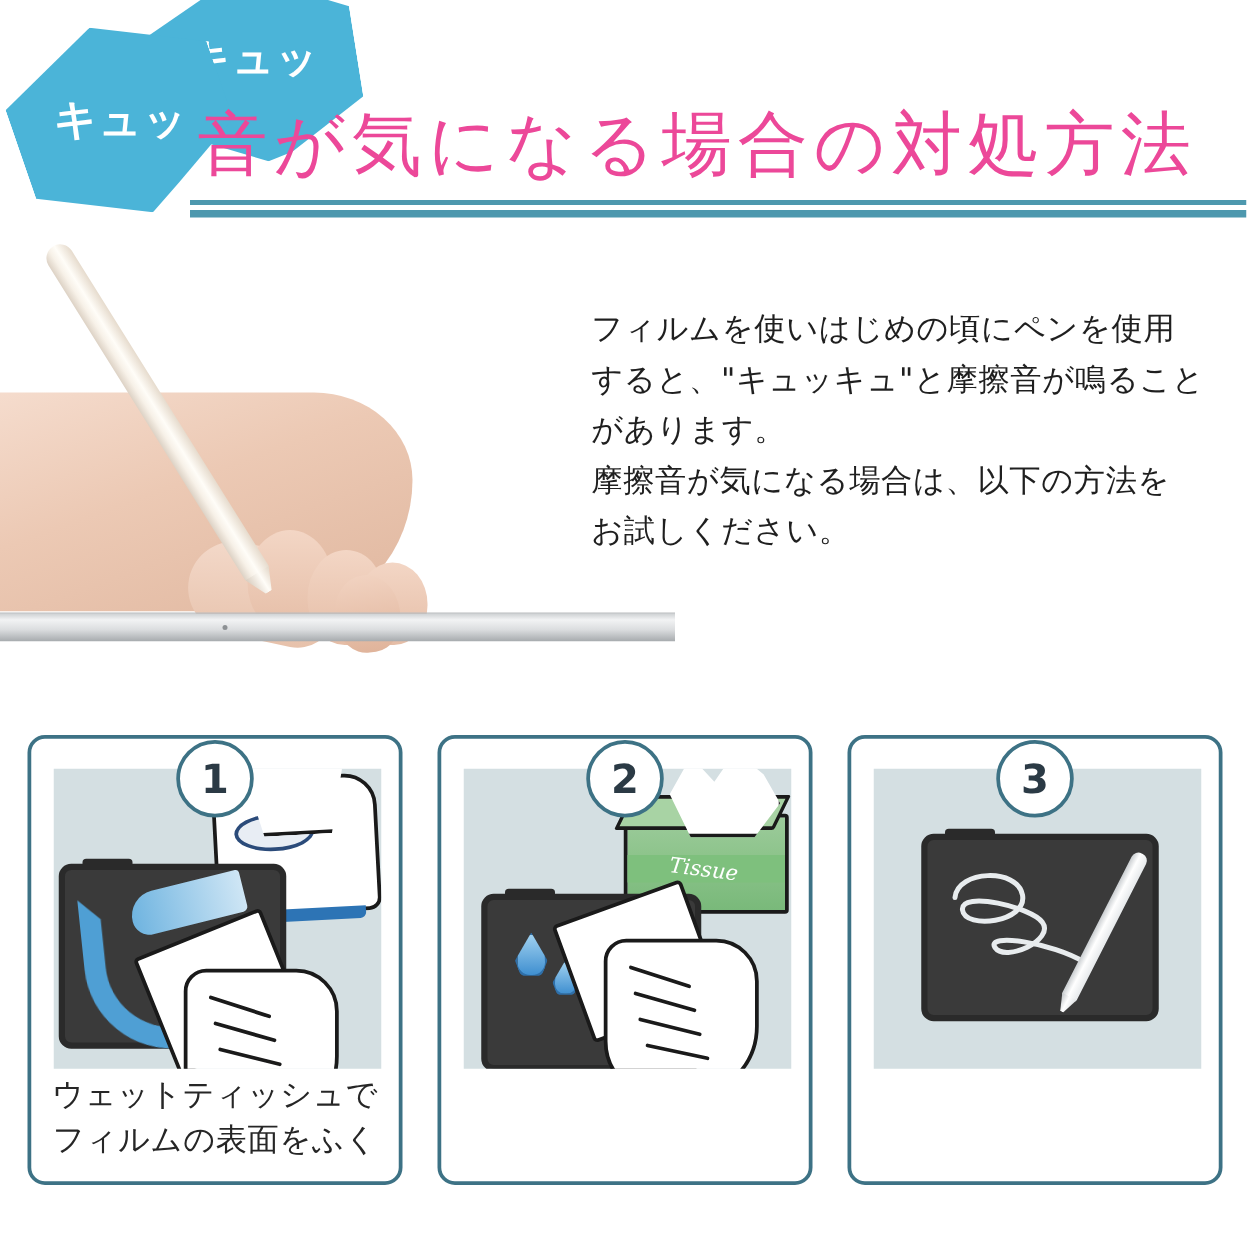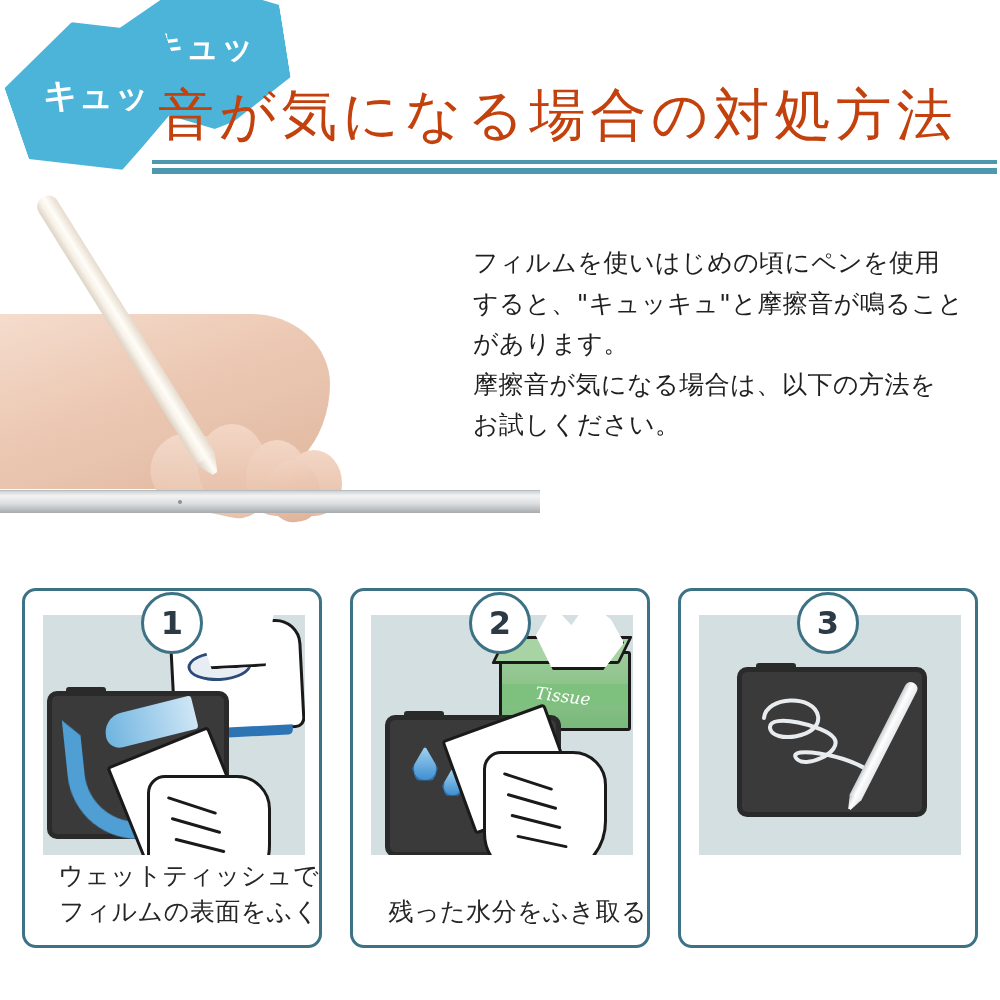--- a/index.html
+++ b/index.html
@@ -48,21 +48,21 @@
   }
   .bubble-front .btxt { transform: rotate(19deg); display:block; }
 
   .title {
     position: absolute;
     left: 158px; top: 78px;
     font-family: "DejaVu Sans", "Liberation Sans", sans-serif;
     font-size: 56px;
     font-weight: 400;
     letter-spacing: 5px;
-    color: #c2410c;
+    color: #ec4899;
     white-space: nowrap;
   }
   .rule-wrap { position: absolute; left: 152px; top: 160px; width: 845px; }
   .rule-a { height: 4px; background: #4d98ae; }
   .rule-gap { height: 4px; background: #ffffff; }
   .rule-b { height: 6px; background: #4d98ae; }
 
   
   .hero { position: absolute; left: 0; top: 188px; width: 805px; height: 340px; }
 
@@ -185,21 +185,21 @@
     position: absolute;
     left: 18px; top: 24px;
     width: 262px; height: 240px;
     background: #d4dfe2;
     overflow: hidden;
   }
 
   .caption {
     position: absolute;
     left: 0; right: 0; bottom: 16px;
-    text-align: right;
+    text-align: center;
     font-size: 25px;
     line-height: 1.42;
     letter-spacing: 0.5px;
     color: #262626;
     white-space: pre-line;
   }
 
   
   .dev {
     position: absolute;
@@ -426,21 +426,20 @@
           <div class="drop dropB"></div>
         </div>
         <div class="cloth c2-cloth"></div>
         <div class="handshape c2-hand">
           <div class="fing f1"></div>
           <div class="fing f2"></div>
           <div class="fing f3"></div>
           <div class="fing f4"></div>
         </div>
       </div>
-      <div class="caption">残った水分をふき取る</div>
     </div>
 
     <div class="card card3">
       <div class="num">3</div>
       <div class="panel">
         <div class="dev c3-dev">
           <svg class="scribble" viewBox="0 0 130 100">
             <path d="M8 28 C 10 6, 58 4, 62 26 C 66 48, 16 54, 14 38 C 12 22, 70 36, 78 48 C 88 62, 48 80, 40 68 C 32 56, 86 64, 112 80" fill="none" stroke="#e8ecee" stroke-width="4" stroke-linecap="round"></path>
           </svg>
           <div class="stylus"></div>

